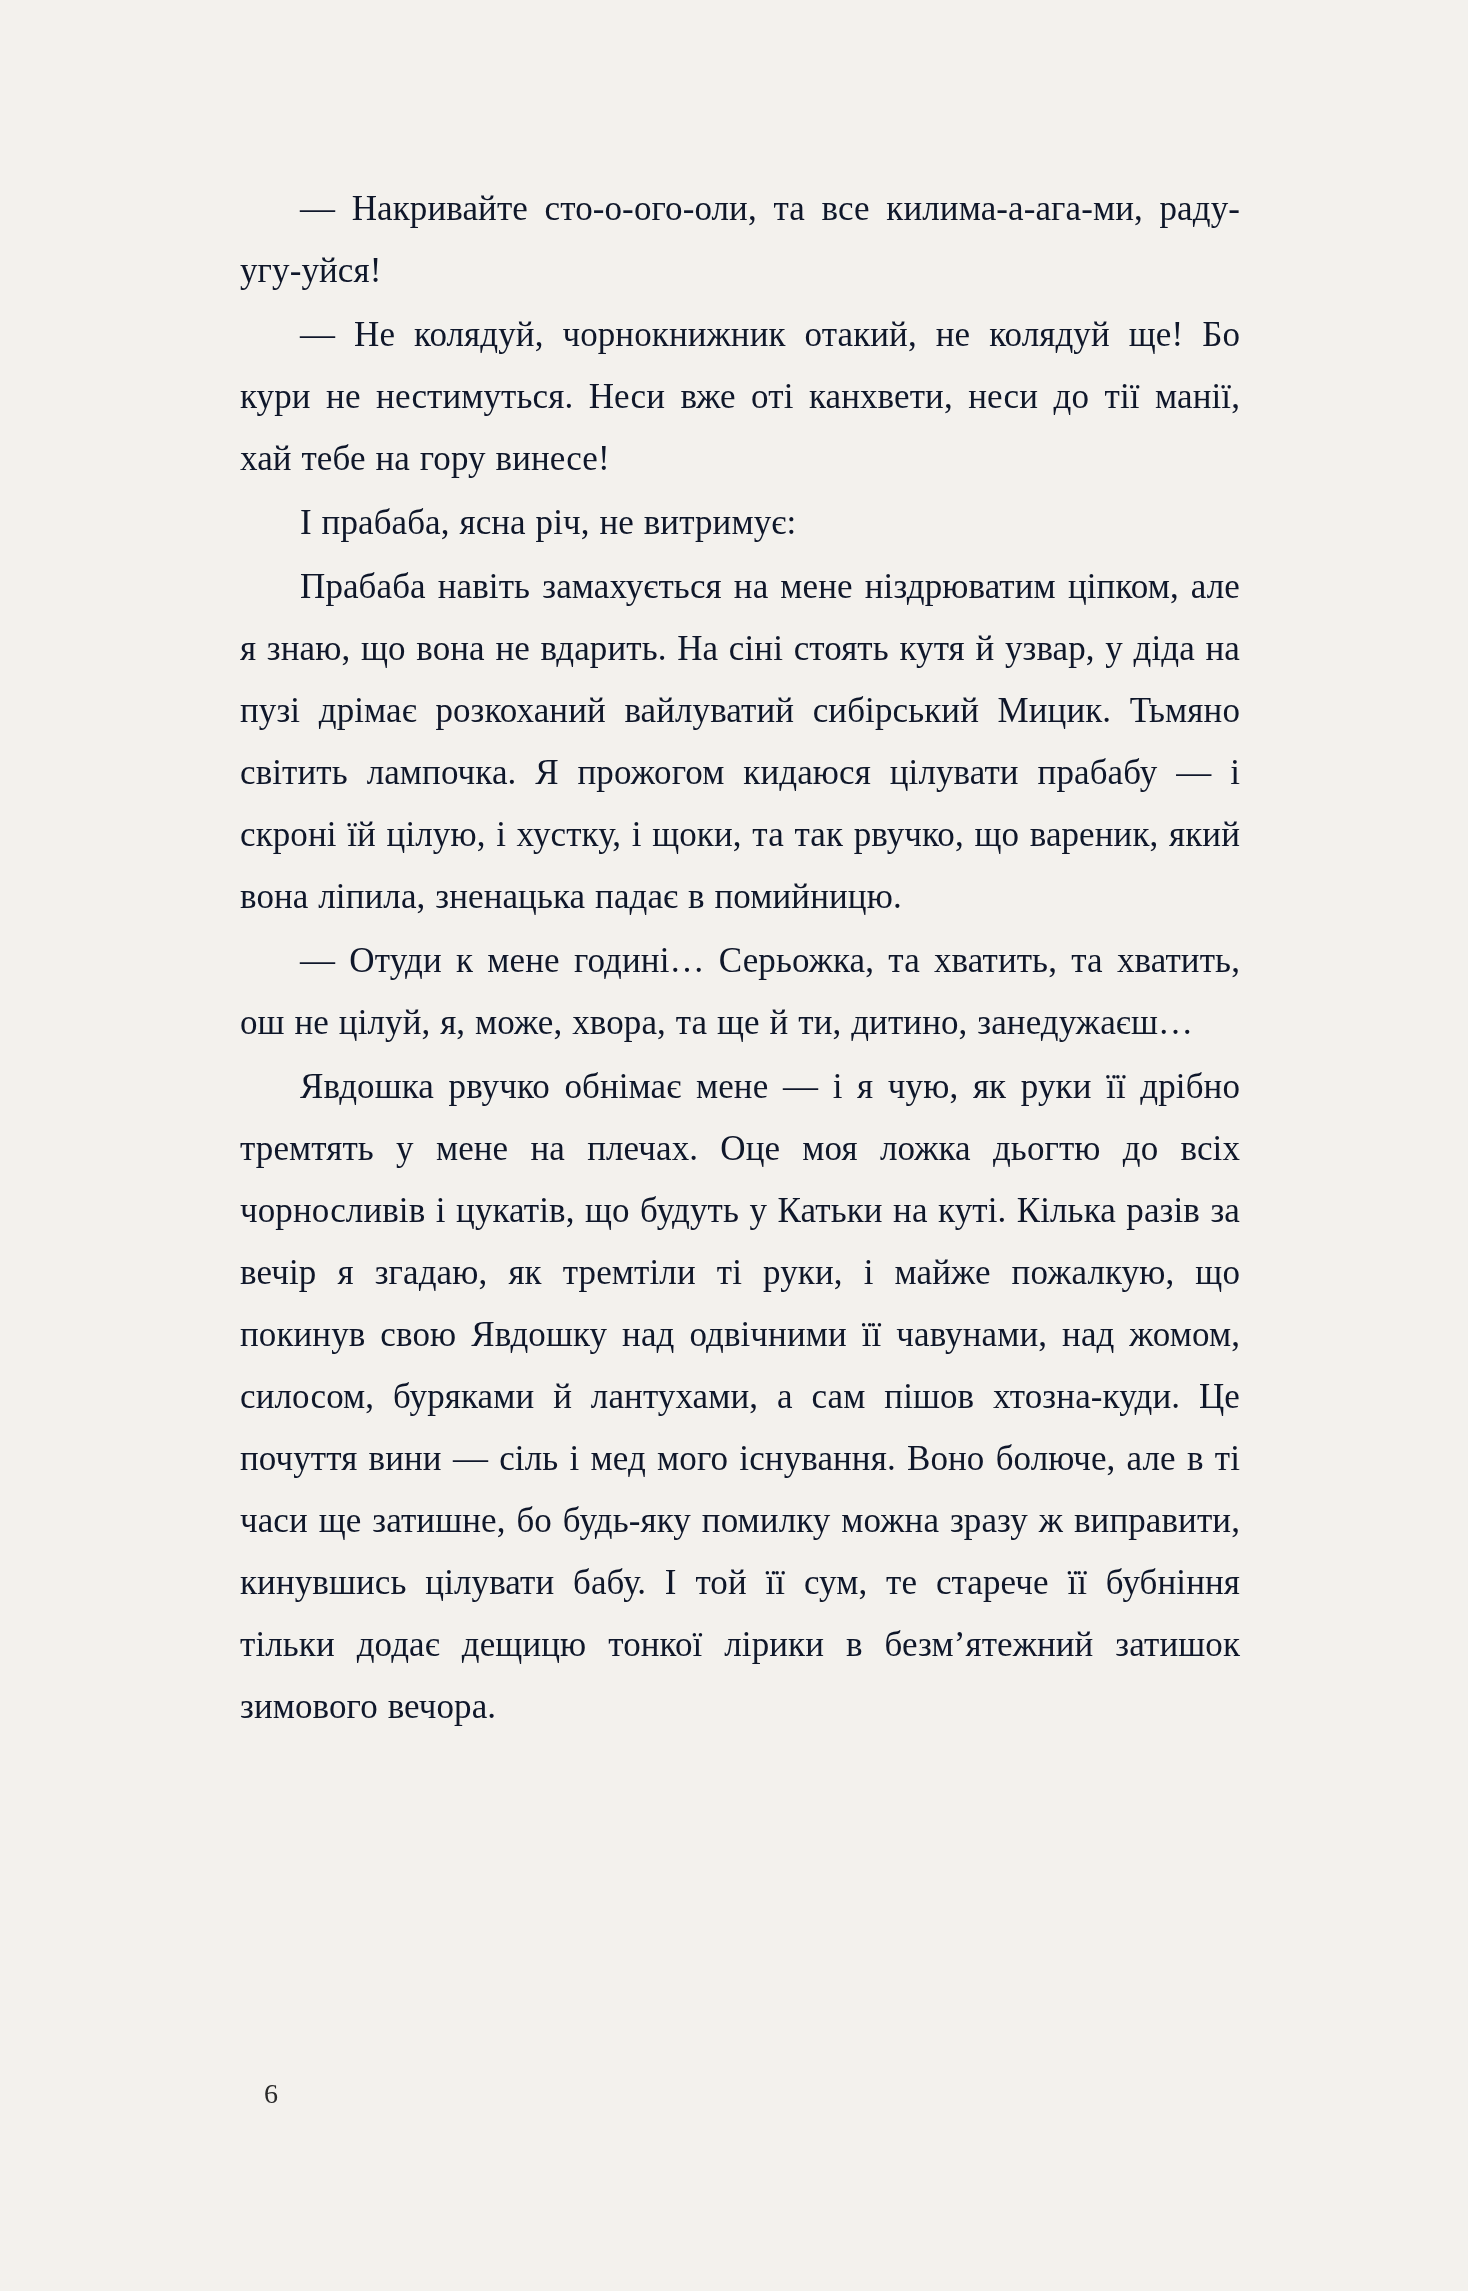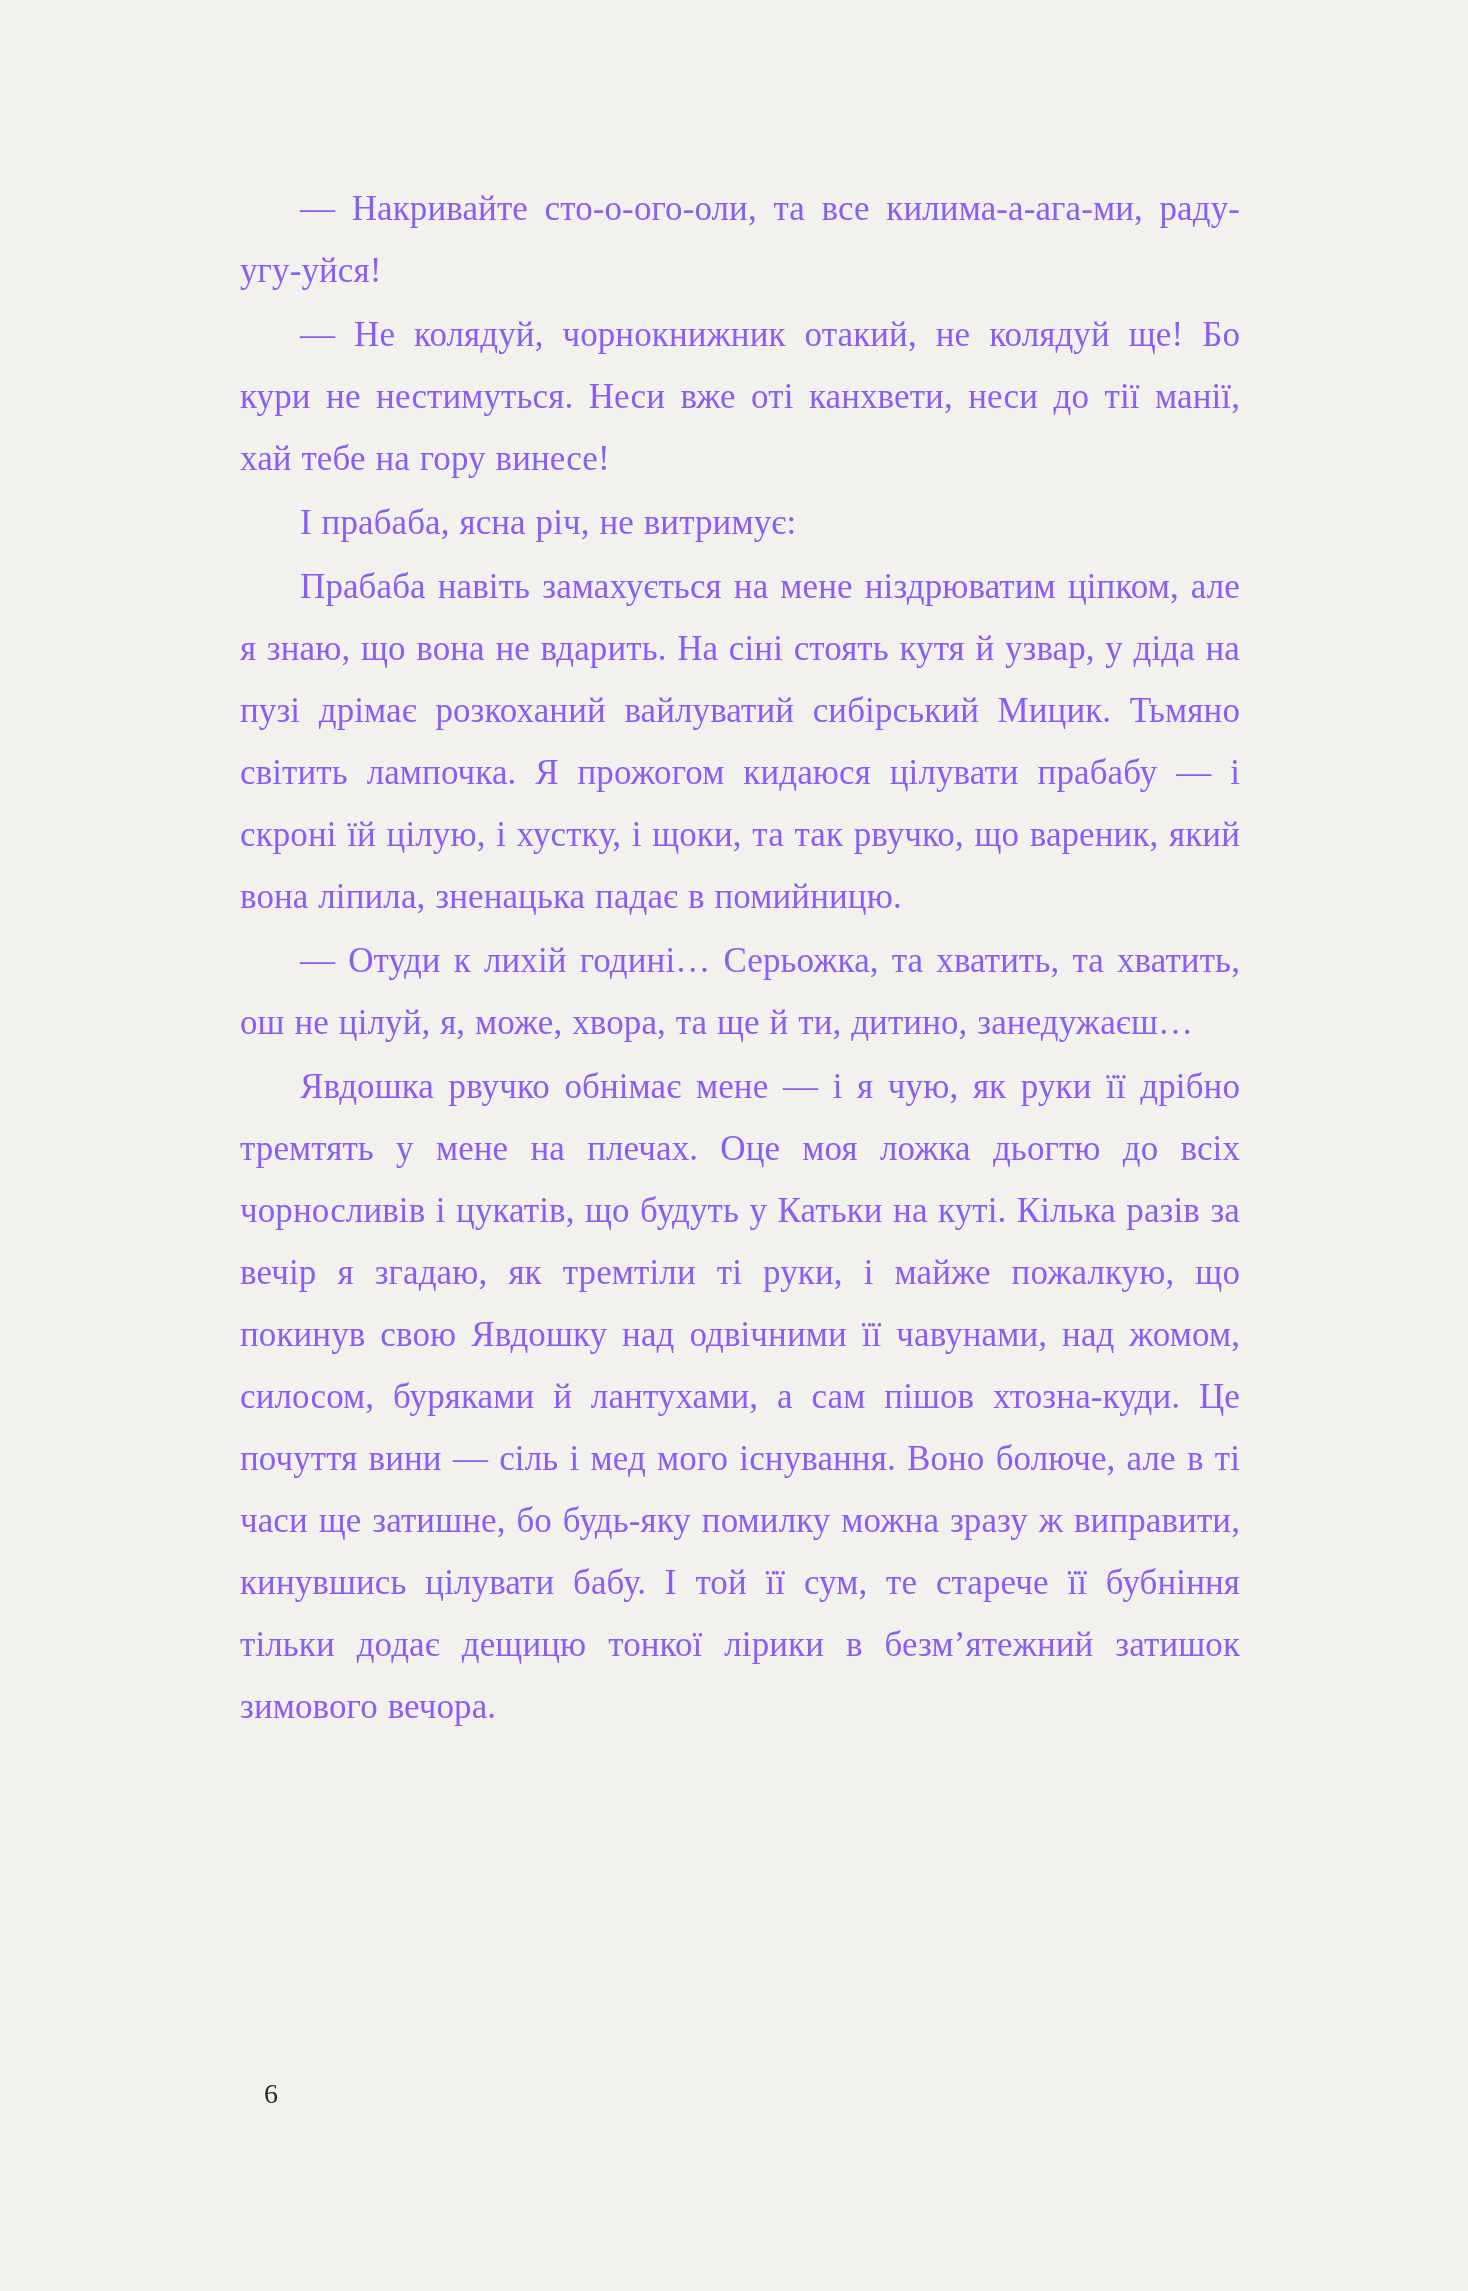--- a/index.html
+++ b/index.html
@@ -20,21 +20,21 @@
     position: absolute;
     left: 240px;
     top: 178px;
     width: 1000px;
   }
   .para {
     margin: 0 0 2px 0;
     font-family: "Liberation Serif", serif;
     font-size: 35px;
     line-height: 62px;
-    color: #8b5cf6;
+    color: #0f172a;
     text-align: justify;
     text-indent: 60px;
     letter-spacing: 0.1px;
     word-spacing: 1px;
     -webkit-hyphens: manual;
     hyphens: manual;
   }
   .para:last-child {
     margin-bottom: 0;
   }
@@ -50,19 +50,19 @@
 </head>
 <body>
 
 <div class="page">
 
   <div class="text-column">
     <p class="para">— Накривайте сто-о-ого-оли, та все килима-а-ага-ми, раду-угу-уйся!</p>
     <p class="para">— Не колядуй, чорнокнижник отакий, не колядуй ще! Бо кури не нестимуться. Неси вже оті канхвети, неси до тії манії, хай тебе на гору винесе!</p>
     <p class="para">І прабаба, ясна річ, не витримує:</p>
     <p class="para">Прабаба навіть замахується на мене ніздрюватим ціпком, але я знаю, що вона не вдарить. На сіні стоять кутя й узвар, у діда на пузі дрімає розкоханий вайлуватий сибірський Мицик. Тьмяно світить лампочка. Я прожогом кидаюся цілувати прабабу — і скроні їй цілую, і хустку, і щоки, та так рвучко, що вареник, який вона ліпила, зненацька падає в помийницю.</p>
-    <p class="para">— Отуди к лихій годині… Серьожка, та хватить, та хватить, ош не цілуй, я, може, хвора, та ще й ти, дитино, занедужаєш…</p>
+    <p class="para">— Отуди к мене годині… Серьожка, та хватить, та хватить, ош не цілуй, я, може, хвора, та ще й ти, дитино, занедужаєш…</p>
     <p class="para">Явдошка рвучко обнімає мене — і я чую, як руки її дрібно тремтять у мене на плечах. Оце моя ложка дьогтю до всіх чорносливів і цукатів, що будуть у Катьки на куті. Кілька разів за вечір я згадаю, як тремтіли ті руки, і майже пожалкую, що покинув свою Явдошку над одвічними її чавунами, над жомом, силосом, буряками й лантухами, а сам пішов хтозна-куди. Це почуття вини — сіль і мед мого існування. Воно болюче, але в ті часи ще затишне, бо будь-яку помилку можна зразу ж виправити, кинувшись цілувати бабу. І той її сум, те старече її бубніння тільки додає дещицю тонкої лірики в безм’ятежний затишок зимового вечора.</p>
   </div>
 
   <div class="page-number">6</div>
 
 </div>
 
 </body></html>

